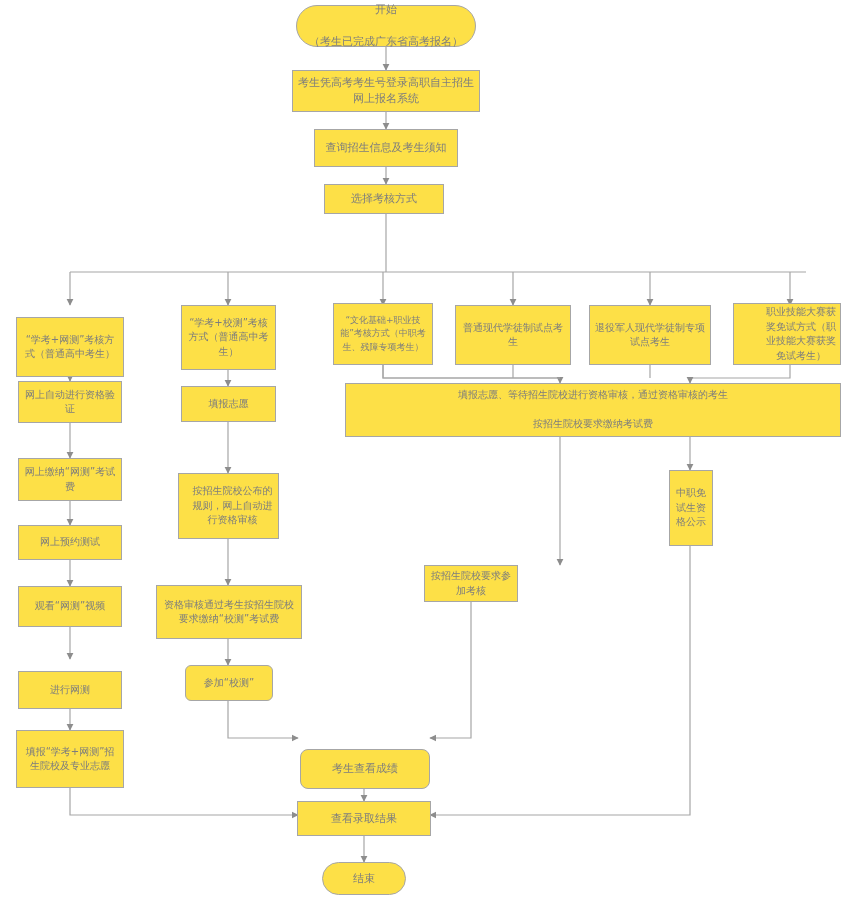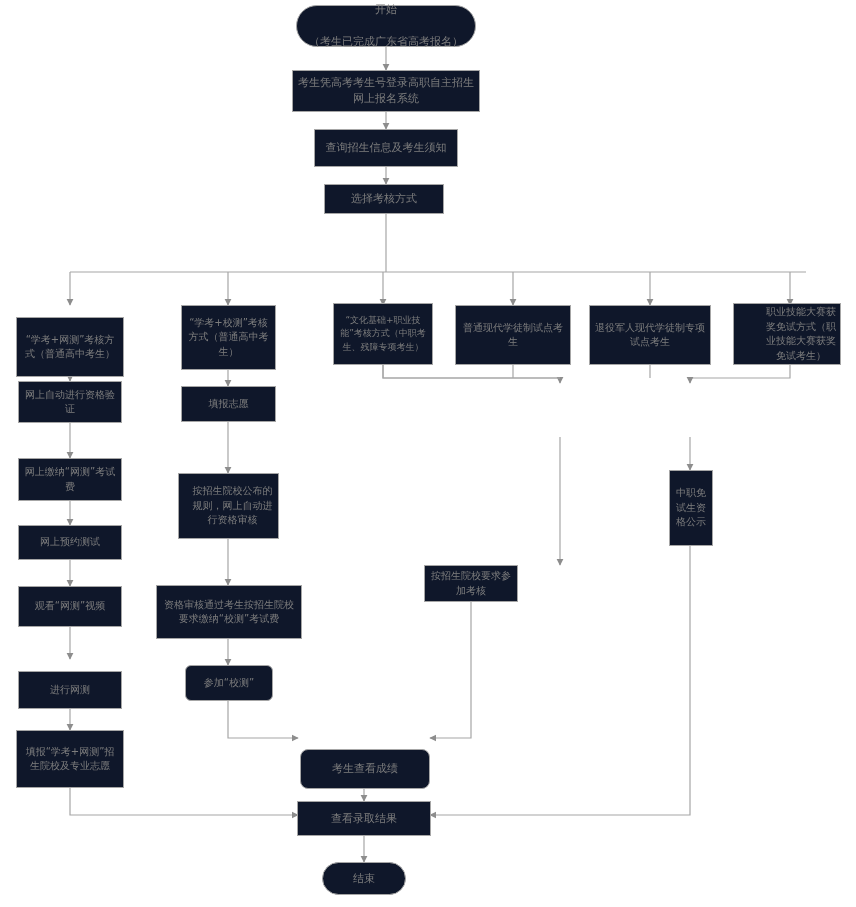--- a/index.html
+++ b/index.html
@@ -22,21 +22,21 @@
     left: 0;
     top: 0;
     width: 856px;
     height: 907px;
     pointer-events: none;
   }
   .node {
     position: absolute;
     box-sizing: border-box;
     border: 1px solid #a6a6a6;
-    background: #0f172a;
+    background: #fde047;
     color: #7d7d7d;
     display: flex;
     align-items: center;
     justify-content: center;
     text-align: center;
     line-height: 1.45;
     padding: 2px 4px;
     z-index: 2;
   }
   .node.term {
@@ -195,20 +195,26 @@
   </div>
 
   <div class="node fs10" style="left:156px; top:585px; width:146px; height:54px;">
     <span>资格审核通过考生按招生院校要求缴纳“校测”考试费</span>
   </div>
 
   <div class="node fs10" style="left:185px; top:665px; width:88px; height:36px;border-radius:6px;">
     <span>参加“校测”</span>
   </div>
 
+  <div class="node fs10" style="left:345px; top:383px; width:496px; height:54px;">
+    <span>
+      <span>填报志愿、等待招生院校进行资格审核，通过资格审核的考生</span><br>
+      <span>按招生院校要求缴纳考试费</span>
+    </span>
+  </div>
 
   <div class="node fs10" style="left:424px; top:565px; width:94px; height:37px;">
     <span>按招生院校要求参加考核</span>
   </div>
 
   <div class="node fs10" style="left:669px; top:470px; width:44px; height:76px;">
     <span>中职免试生资格公示</span>
   </div>
 
   <div class="node fs11" style="left:300px; top:749px; width:130px; height:40px;border-radius:8px;">

